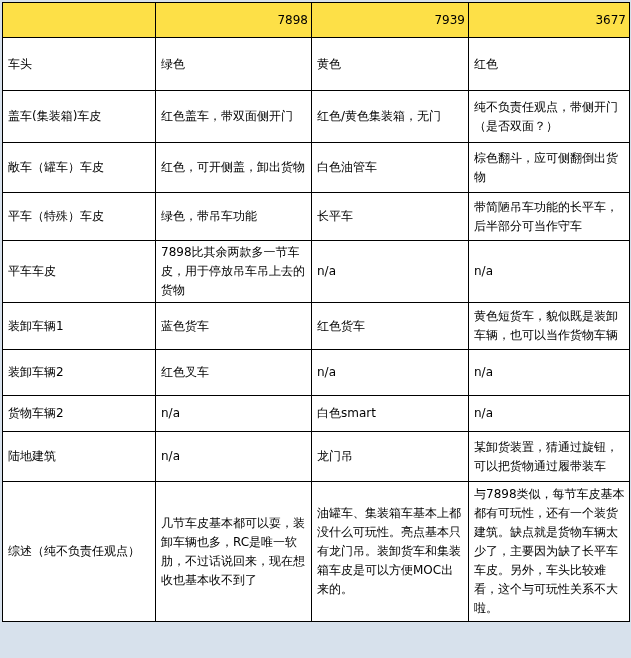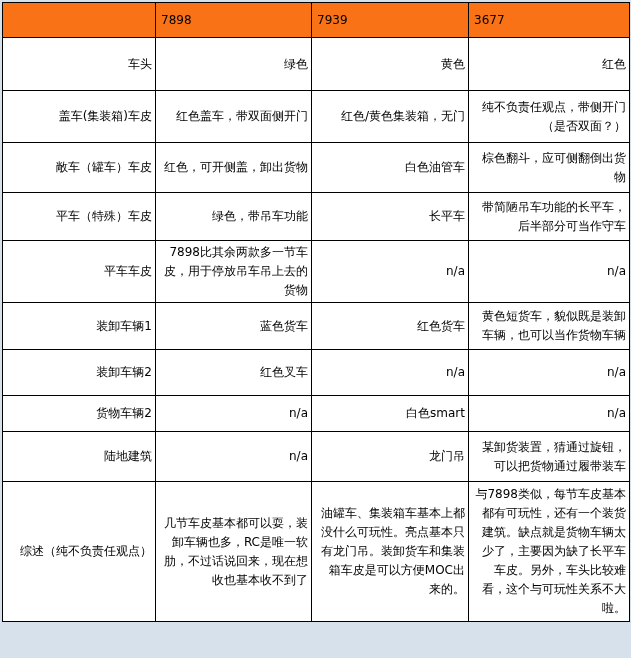--- a/index.html
+++ b/index.html
@@ -25,26 +25,26 @@
   }
   table.cmp col.c0 { width: 153px; }
   table.cmp col.c1 { width: 156px; }
   table.cmp col.c2 { width: 157px; }
   table.cmp col.c3 { width: 161px; }
   table.cmp th, table.cmp td {
     border: 1px solid #000000;
     vertical-align: middle;
     padding: 2px 3px 2px 5px;
     font-weight: normal;
-    text-align: right;
+    text-align: left;
     word-break: break-all;
   }
   table.cmp thead th {
-    background: #f97316;
-    text-align: left;
+    background: #fde047;
+    text-align: right;
     height: 35px;
   }
   tr.r1  { height: 53px; }
   tr.r2  { height: 52px; }
   tr.r3  { height: 50px; }
   tr.r4  { height: 48px; }
   tr.r5  { height: 50px; }
   tr.r6  { height: 47px; }
   tr.r7  { height: 46px; }
   tr.r8  { height: 47px; }

